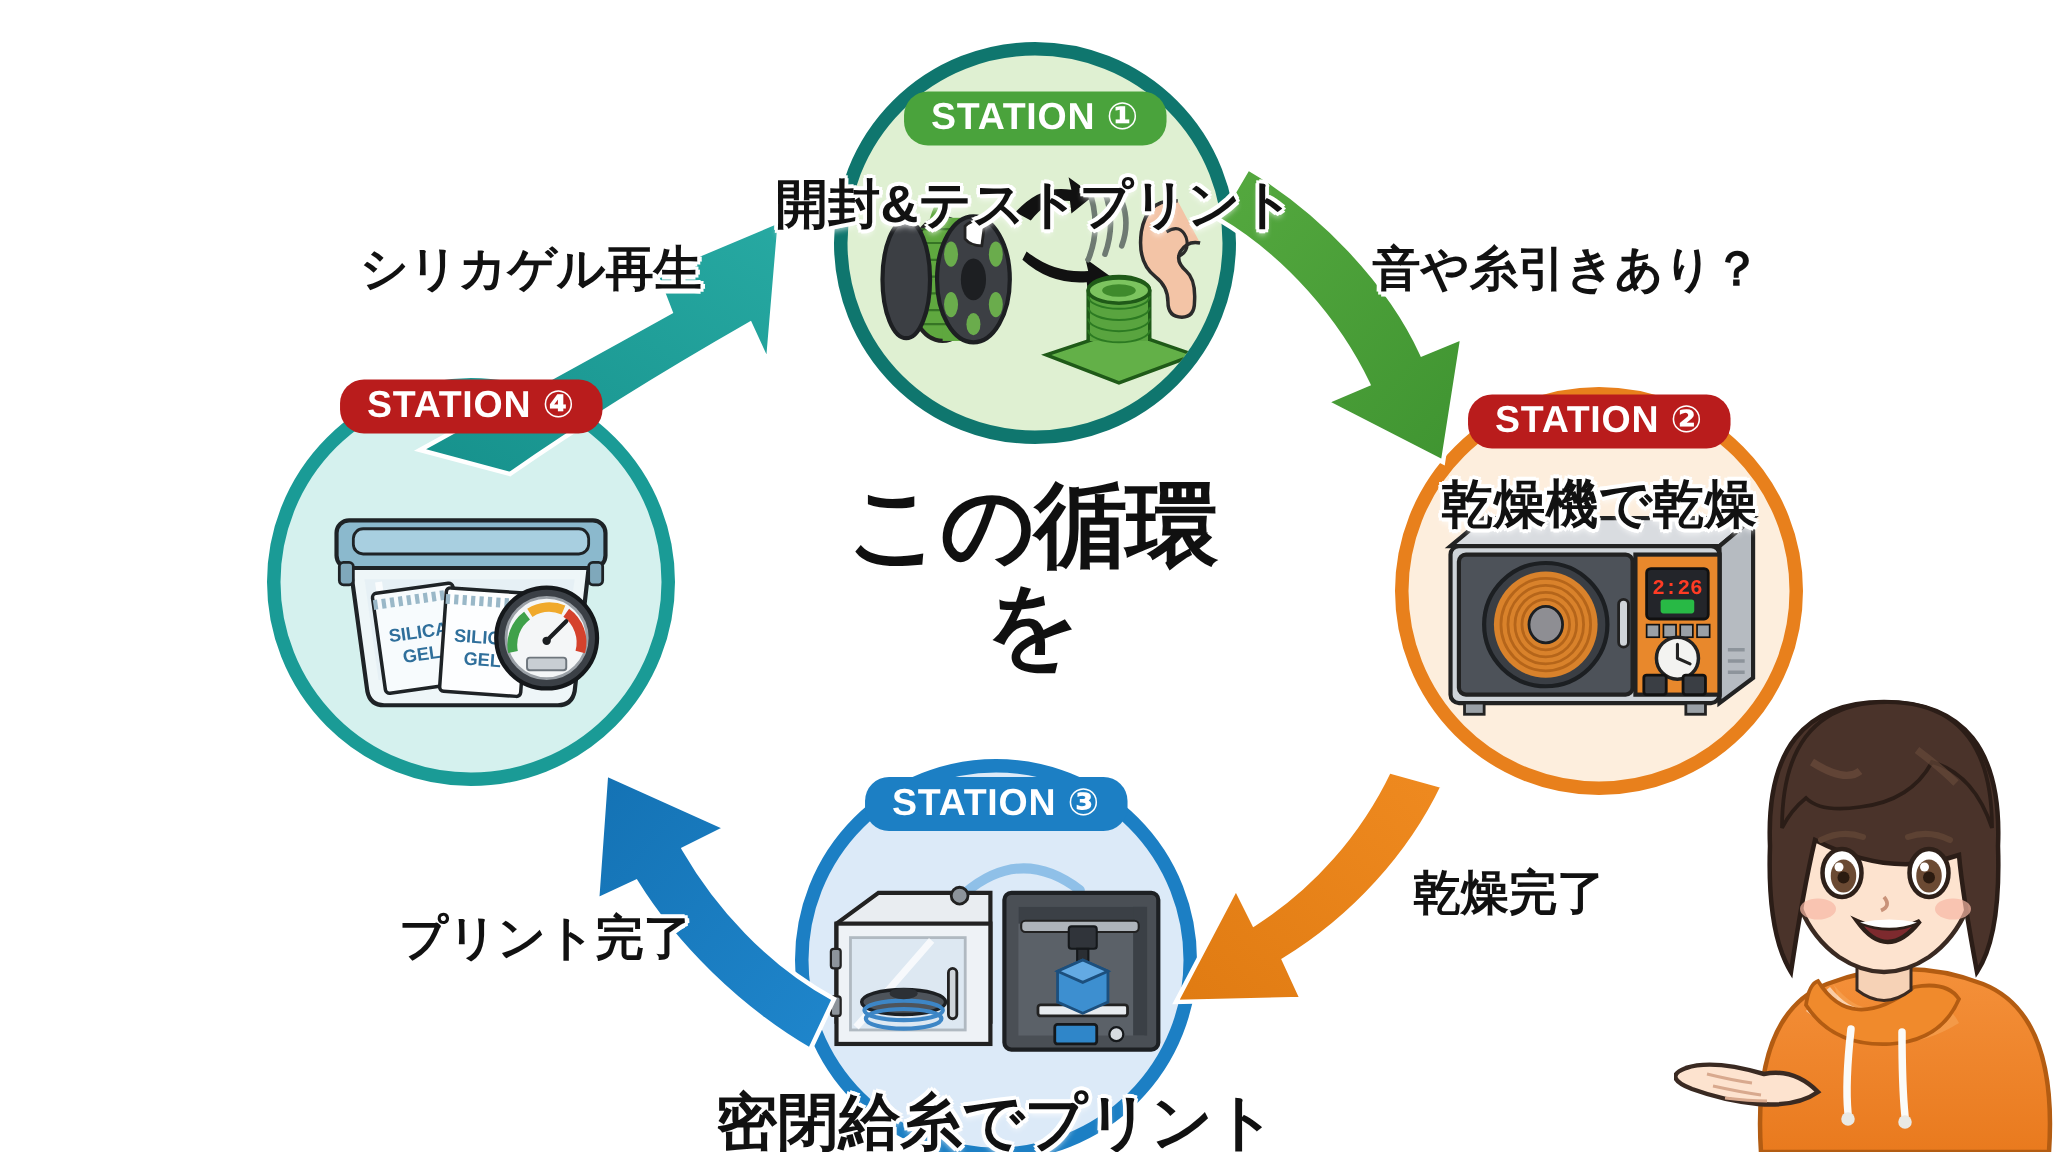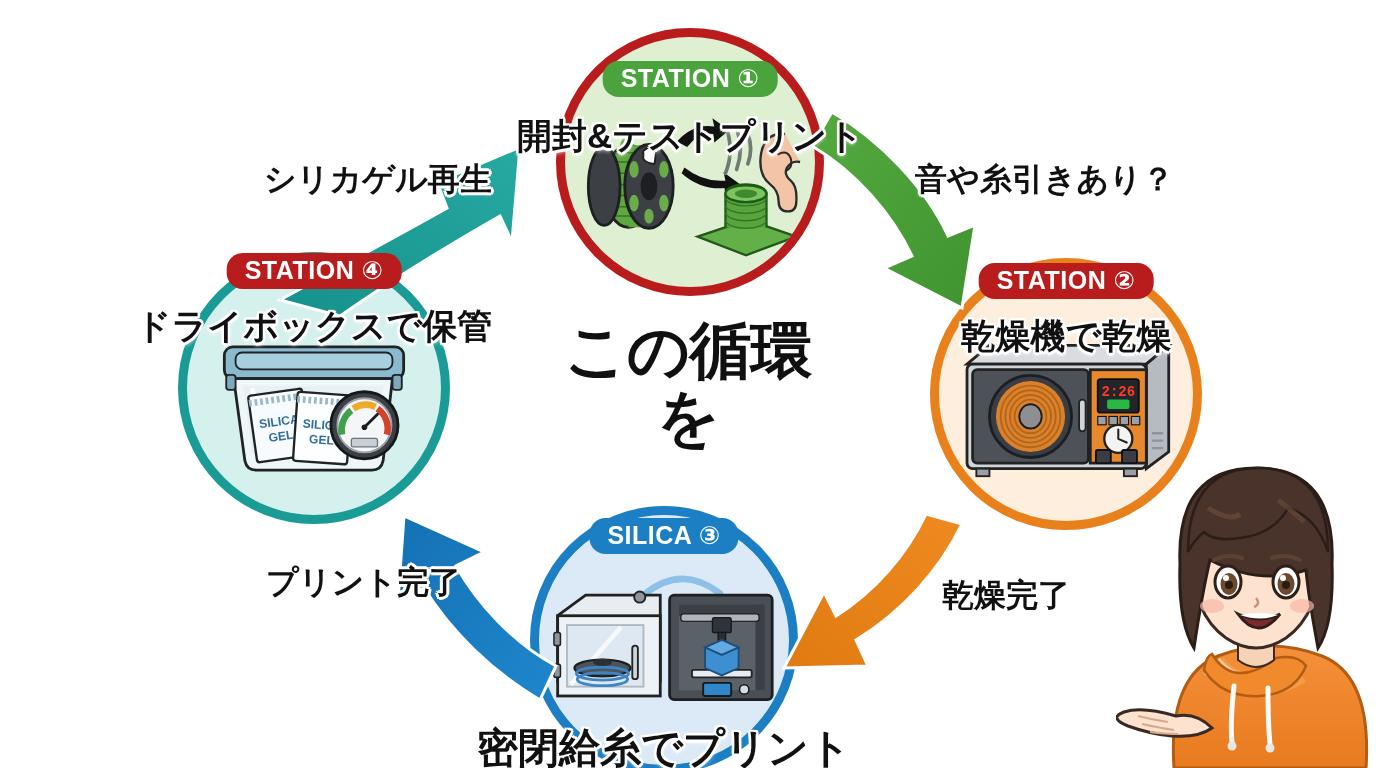--- a/index.html
+++ b/index.html
@@ -27,21 +27,21 @@
     white-space:nowrap;font-weight:bold;color:#111111;
     z-index:8;
     text-shadow:
       -2px -2px 0 #fff, 2px -2px 0 #fff, -2px 2px 0 #fff, 2px 2px 0 #fff,
       0 -2.5px 0 #fff, 0 2.5px 0 #fff, -2.5px 0 0 #fff, 2.5px 0 0 #fff,
       0 3px 4px rgba(255,255,255,.9);
   }
 
   
   #station1{left:556px;top:28px;width:268px;height:268px;
-    background:#dff0d2;border:9px solid #b91c1c;}
+    background:#dff0d2;border:9px solid #0f766e;}
   #station1 .badge{top:24px;background:#4aa33c;font-size:25px;}
   #station1 .st-title{top:76px;font-size:35px;}
 
   
   #station2{left:930px;top:258px;width:272px;height:272px;
     background:#fdeedd;border:9px solid #e8801c;}
   #station2 .badge{top:-4px;background:#b91c1c;font-size:25px;}
   #station2 .st-title{top:46px;font-size:35px;}
 
   
@@ -65,24 +65,24 @@
     text-shadow:-2px -2px 0 #fff,2px -2px 0 #fff,-2px 2px 0 #fff,2px 2px 0 #fff;
   }
 
   
   .trans{
     position:absolute;font-weight:bold;color:#111;white-space:nowrap;
     font-size:32px;z-index:9;
     text-shadow:-2px -2px 0 #fff,2px -2px 0 #fff,-2px 2px 0 #fff,2px 2px 0 #fff,
       0 -3px 0 #fff,0 3px 0 #fff,-3px 0 0 #fff,3px 0 0 #fff;
   }
-  #trans-1{left:240px;top:158px;margin-left:24px;}
+  #trans-1{left:240px;top:158px;}
   #trans-2{left:915px;top:158px;text-align:right;}
   #trans-3{left:942px;top:574px;}
-  #trans-4{left:266px;top:561px;text-align:right;}
+  #trans-4{left:266px;top:604px;text-align:right;}
 
   svg.layer{position:absolute;left:0;top:0;width:1376px;height:768px;}
   #arrows{z-index:2;}
   #char{position:absolute;right:0;bottom:0;width:260px;height:320px;z-index:10;}
 </style>
 </head>
 <body>
 
 <div id="stage">
 
@@ -260,21 +260,21 @@
         <rect x="152" y="106" width="84" height="8" rx="3" fill="#aeb4ba" stroke="#222" stroke-width="1.5"></rect>
         <rect x="186" y="110" width="20" height="16" rx="2" fill="#30343a" stroke="#15181b" stroke-width="1.5"></rect>
         <rect x="192" y="126" width="8" height="12" fill="#2a2e33" stroke="#15181b" stroke-width="1.5"></rect>
         <rect x="164" y="166" width="64" height="8" rx="2" fill="#e7ebef" stroke="#222" stroke-width="2"></rect>
         <polygon points="178,142 196,134 214,142 214,164 196,172 178,164" fill="#3d8fd0" stroke="#1c4f7d" stroke-width="2"></polygon>
         <polygon points="178,142 196,150 214,142 196,134" fill="#63aae3" stroke="#1c4f7d" stroke-width="2"></polygon>
         <rect x="176" y="180" width="30" height="14" rx="2" fill="#2f86c9" stroke="#15181b" stroke-width="2"></rect>
         <circle cx="220" cy="187" r="5" fill="#d7dce1" stroke="#15181b" stroke-width="1.6"></circle>
       </g>
     </svg>
-    <div class="badge">SILICA ③</div>
+    <div class="badge">STATION ③</div>
     <div class="st-title">密閉給糸でプリント</div>
   </div>
 
   <div class="station" id="station4">
     <svg class="st-inner" viewBox="0 0 272 272">
       <g>
         <rect x="40" y="92" width="192" height="34" rx="9" fill="#8bb9cd" stroke="#1e2326" stroke-width="3"></rect>
         <rect x="52" y="98" width="168" height="18" rx="7" fill="#a8cfe0" stroke="#1e2326" stroke-width="2"></rect>
         <path d="M50 126 L62 214 q2 10 12 10 h124 q10 0 12 -10 L220 126 Z" fill="#eef6f8" stroke="#1e2326" stroke-width="3"></path>
         <path d="M60 134 L70 206 h130 L210 134 Z" fill="#e2eef3" opacity=".7"></path>
@@ -305,21 +305,20 @@
           <path d="M166 186 a26 26 0 0 1 10 -26" fill="none" stroke="#3fa14a" stroke-width="7"></path>
           <path d="M178 158 a26 26 0 0 1 24 -2" fill="none" stroke="#f0a92b" stroke-width="7"></path>
           <path d="M204 158 a26 26 0 0 1 10 28" fill="none" stroke="#d5422c" stroke-width="7"></path>
           <path d="M190 178 L204 164" stroke="#1b1e21" stroke-width="3" stroke-linecap="round"></path>
           <circle cx="190" cy="178" r="3" fill="#1b1e21"></circle>
           <rect x="176" y="190" width="28" height="9" rx="2" fill="#c8ced3" stroke="#6e767d" stroke-width="1.4"></rect>
         </g>
       </g>
     </svg>
     <div class="badge">STATION ④</div>
-    <div class="st-title">ドライボックスで保管</div>
   </div>
 
   <div id="center-head">
     <div>この循環を</div>
   </div>
 
   <div class="trans" id="trans-1">シリカゲル再生</div>
   <div class="trans" id="trans-2">音や糸引きあり？</div>
   <div class="trans" id="trans-3">乾燥完了</div>
   <div class="trans" id="trans-4">プリント完了</div>

